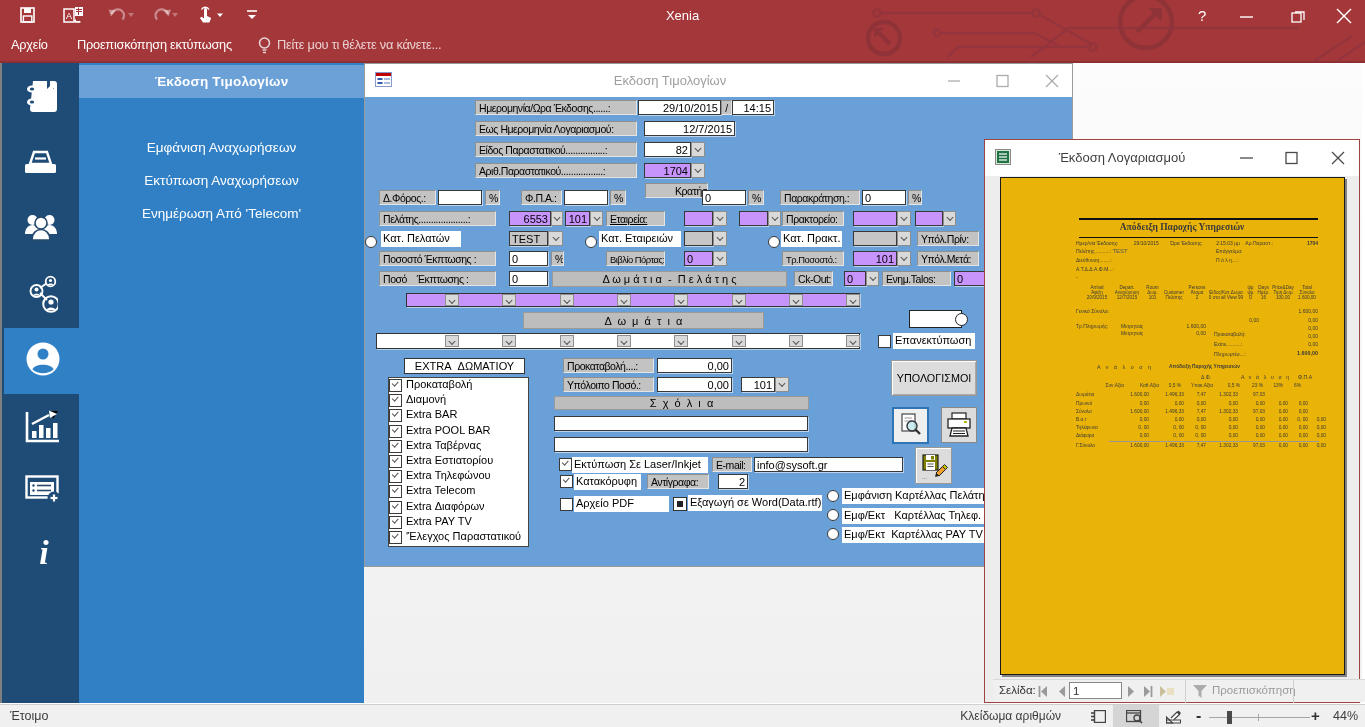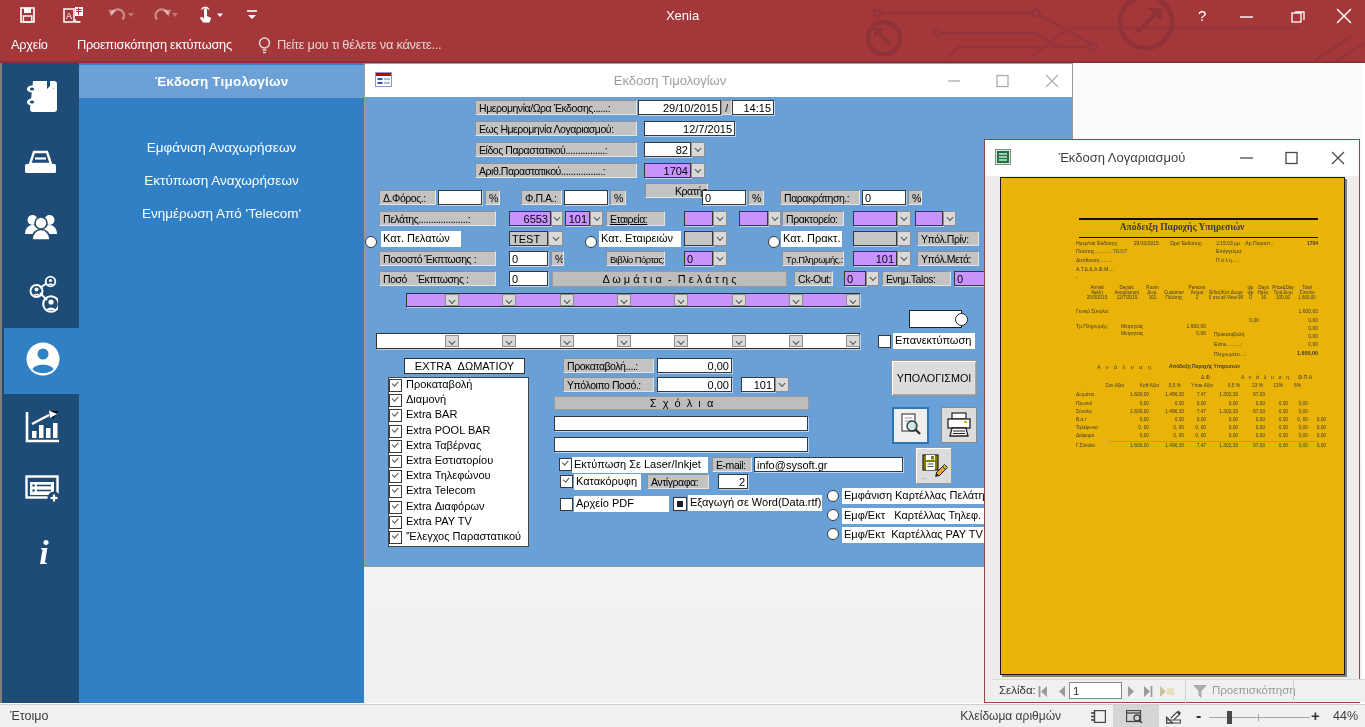--- a/index.html
+++ b/index.html
@@ -337,21 +337,21 @@
       <div class="lbl" style="left:552px;top:134px;width:62px;">Υπόλ.Πρίν:</div>
 
       <div class="lbl" style="left:14px;top:154px;width:117px;">Ποσοστό Έκπτωσης :</div>
       <div class="inp lft" style="left:144px;top:154px;width:39px;">0</div>
       <div class="lbl" style="left:186px;top:154px;width:13px;">%</div>
       <div class="lbl" style="left:241px;top:154px;width:59px;font-size:9.4px;letter-spacing:-0.5px;">Βιβλίο Πόρτας:</div>
       <div class="inp pur lft" style="left:319px;top:154px;width:29px;">0</div>
       <div class="cbtn" style="left:348px;top:154px;width:14px;">
           <i></i>
         </div>
-      <div class="lbl" style="left:417px;top:154px;width:62px;font-size:9.4px;letter-spacing:-0.5px;">Τρ.Πληρωμής.:</div>
+      <div class="lbl" style="left:417px;top:154px;width:62px;font-size:9.4px;letter-spacing:-0.5px;">Τρ.Ποσοστό.:</div>
       <div class="inp pur" style="left:488px;top:154px;width:44px;">101</div>
       <div class="cbtn" style="left:532px;top:154px;width:14px;">
           <i></i>
         </div>
       <div class="lbl" style="left:552px;top:154px;width:62px;">Υπόλ.Μετά:</div>
 
       <div class="lbl" style="left:14px;top:174px;width:117px;">Ποσό&nbsp;&nbsp;&nbsp;&nbsp;Έκπτωσης :</div>
       <div class="inp lft" style="left:144px;top:174px;width:39px;">0</div>
       <div class="hdr2" style="left:187px;top:174px;width:235px;height:16px;line-height:15px;">Δ ω μ ά τ ι α&nbsp;&nbsp;-&nbsp;&nbsp;Π ε λ ά τ η ς</div>
       <div class="lbl" style="left:429px;top:174px;width:39px;">Ck-Out:</div>
@@ -384,20 +384,21 @@
       <div class="cbtn" style="left:367px;top:197px;width:14px;height:12px;">
           <i></i>
         </div>
       <div class="cbtn" style="left:424px;top:197px;width:14px;height:12px;">
           <i></i>
         </div>
       <div class="cbtn" style="left:481px;top:197px;width:14px;height:12px;">
           <i></i>
         </div>
 
+      <div class="hdr2" style="left:158px;top:215px;width:241px;height:17px;line-height:16px;">Δ &nbsp;ω &nbsp;μ &nbsp;ά &nbsp;τ &nbsp;ι &nbsp;α</div>
 
       <div class="abs" style="left:544px;top:213px;width:53px;height:18px;background:#fff;border:1px solid #222;"></div>
       <div class="abs" style="left:590px;top:216px;width:13px;height:13px;background:#fff;border:1.5px solid #222;border-radius:50%;"></div>
 
       <div class="abs" style="left:11px;top:236px;width:484px;height:16px;background:#fff;border:1px solid #333;box-shadow:1px 1px 0 rgba(255,255,255,.5);"></div>
       <div class="cbtn" style="left:80px;top:238px;width:14px;height:12px;">
           <i></i>
         </div>
       <div class="cbtn" style="left:137px;top:238px;width:14px;height:12px;">
           <i></i>

